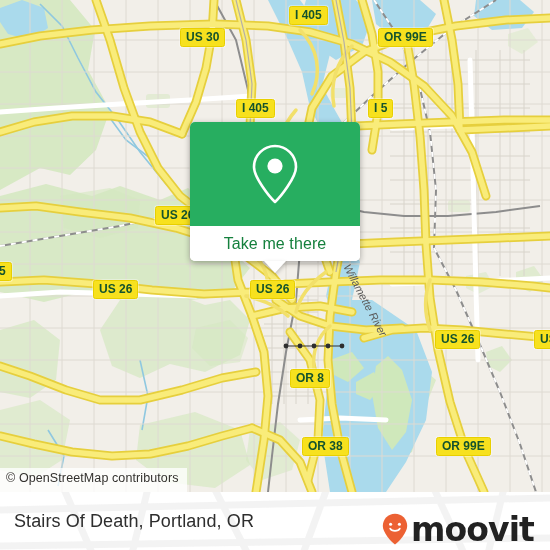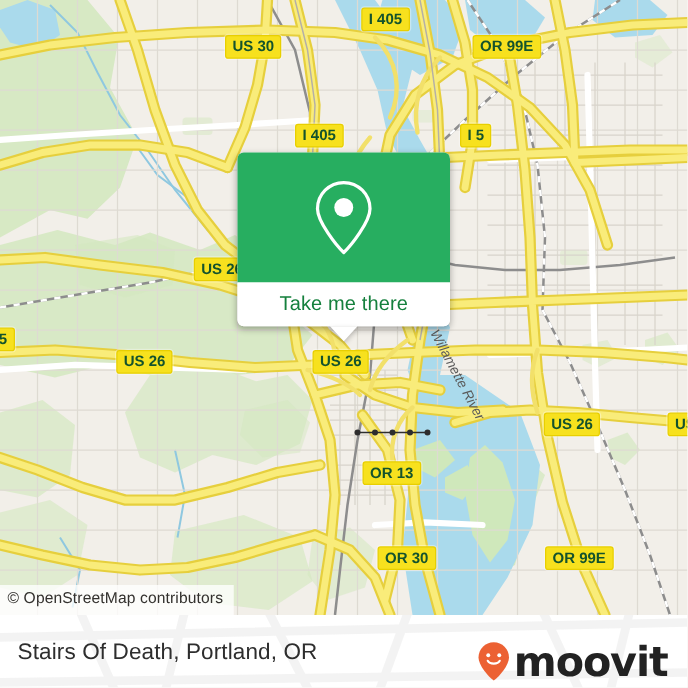--- a/index.html
+++ b/index.html
@@ -294,22 +294,22 @@
     <div id="shields">
         <div class="shield" style="left: 180px; top: 28px;">US 30</div>
         <div class="shield" style="left: 378px; top: 28px;">OR 99E</div>
         <div class="shield" style="left: 236px; top: 99px;">I 405</div>
         <div class="shield" style="left: 289px; top: 6px;">I 405</div>
         <div class="shield" style="left: 368px; top: 99px; text-align: center;">I 5</div>
         <div class="shield" style="left: 155px; top: 206px;">US 26</div>
         <div class="shield" style="left: 93px; top: 280px;">US 26</div>
         <div class="shield" style="left: 250px; top: 280px;">US 26</div>
         <div class="shield" style="left: 435px; top: 330px;">US 26</div>
-        <div class="shield" style="left: 290px; top: 369px;">OR 13</div>
-        <div class="shield" style="left: 302px; top: 437px;">OR 30</div>
+        <div class="shield" style="left: 290px; top: 369px;">OR 8</div>
+        <div class="shield" style="left: 302px; top: 437px;">OR 38</div>
         <div class="shield" style="left: 436px; top: 437px;">OR 99E</div>
         <div class="shield" style="left: 534px; top: 330px;">US</div>
         <div class="shield" style="left: -7px; top: 262px;">5</div>
       </div>
 
     <div class="river-label" style="left:352px;top:262px;transform:rotate(62deg);transform-origin:left top;">Willamette River</div>
 
     <div id="attrib">© OpenStreetMap contributors</div>
   </div>
 

